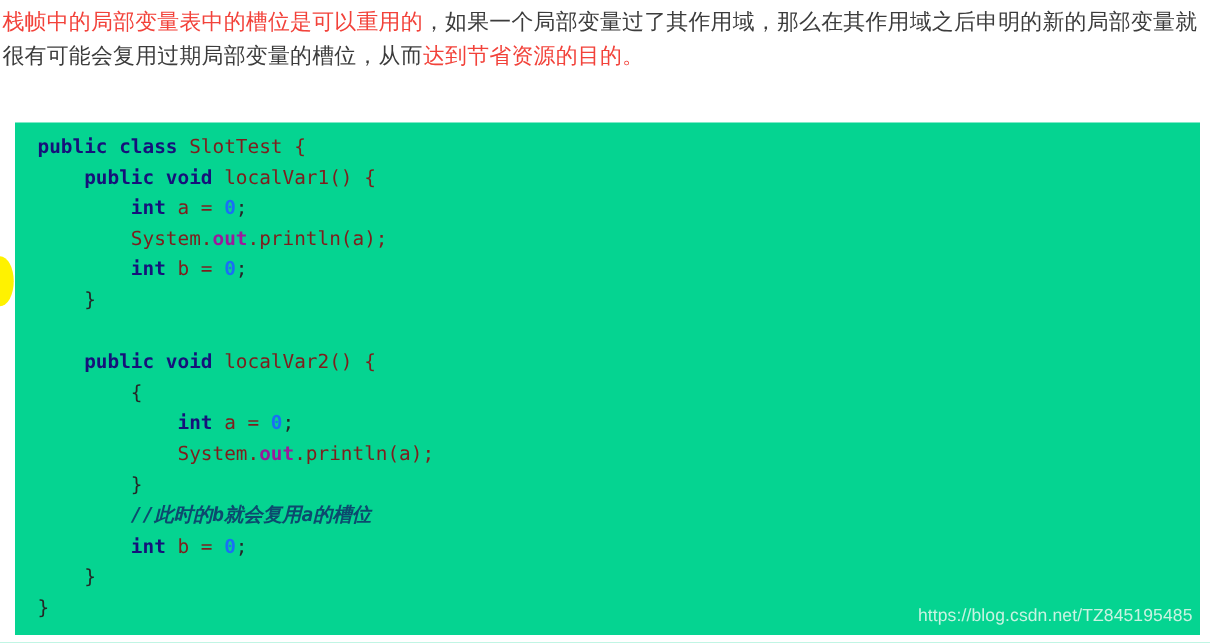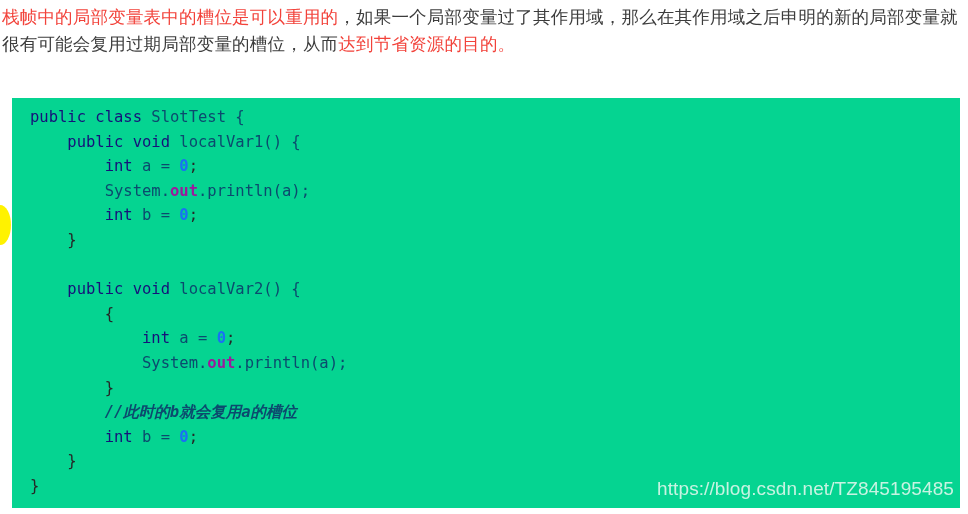--- a/index.html
+++ b/index.html
@@ -52,24 +52,24 @@
     margin: 0;
     padding: 0 0 0 18px;
     font-family: "DejaVu Sans Mono", "Liberation Mono", monospace;
     font-size: 15.5px;
     line-height: 24.6px;
     color: #222222;
     white-space: pre;
     tab-size: 4;
   }
   .ln { display: block; height: 24.6px; }
-  .kw  { color: #16117a; font-weight: normal; }
+  .kw  { color: #16117a; font-weight: bold; }
   .num { color: #1a6ff5; font-weight: bold; }
   .fld { color: #9c1a9c; font-weight: bold; }
-  .id  { color: #0c4a6e; }
+  .id  { color: #7f1d1d; }
   .pun { color: #262626; }
   .cmt { color: #0c4a6e; font-style: italic; font-weight: bold; }
 
   
   #cursor-dot {
     position: absolute;
     left: -11px;
     top: 205px;
     width: 22px;
     height: 40px;
@@ -77,21 +77,21 @@
     background: #fff200;
     z-index: 5;
   }
 
   
   #watermark {
     position: absolute;
     right: 6px;
     bottom: 8px;
     font-family: "Liberation Sans", "DejaVu Sans", sans-serif;
-    font-size: 19px;
+    font-size: 14px;
     color: #c8f3e2;
     letter-spacing: 0.1px;
     white-space: nowrap;
     z-index: 6;
   }
 </style>
 </head>
 <body>
 
 <div id="prose"><span class="hl">栈帧中的局部变量表中的槽位是可以重用的</span><span class="plain">，如果一个局部变量过了其作用域，那么在其作用域之后申明的新的局部变量就很有可能会复用过期局部变量的槽位，从而</span><span class="hl">达到节省资源的目的。</span></div>

